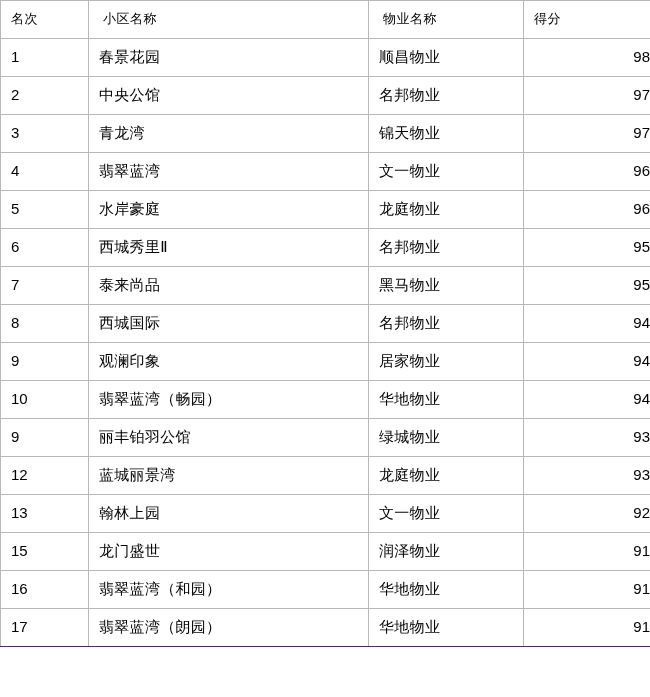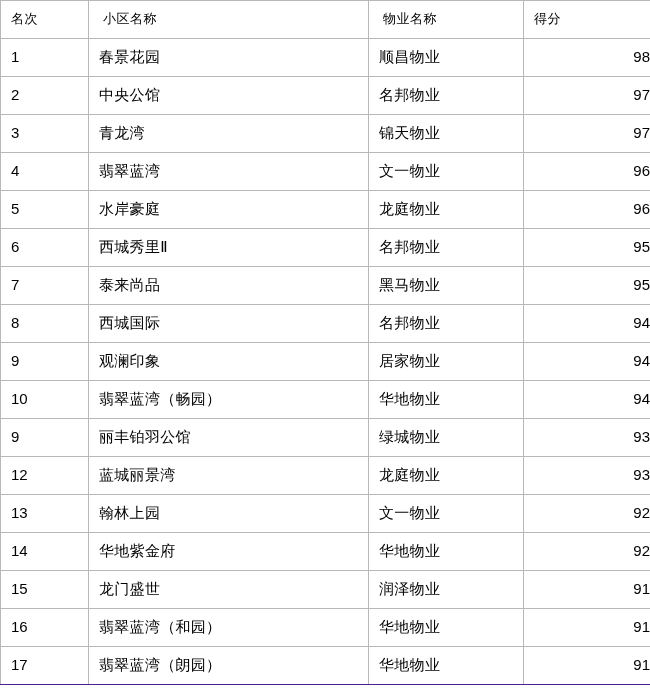--- a/index.html
+++ b/index.html
@@ -152,26 +152,20 @@
       <td class="cell-company">龙庭物业</td>
       <td class="cell-score">93</td>
     </tr>
     <tr>
       <td class="cell-rank">13</td>
       <td class="cell-name">翰林上园</td>
       <td class="cell-company">文一物业</td>
       <td class="cell-score">92</td>
     </tr>
     <tr>
-      <td class="cell-rank">14</td>
-      <td class="cell-name">华地紫金府</td>
-      <td class="cell-company">华地物业</td>
-      <td class="cell-score">92</td>
-    </tr>
-    <tr>
       <td class="cell-rank">15</td>
       <td class="cell-name">龙门盛世</td>
       <td class="cell-company">润泽物业</td>
       <td class="cell-score">91</td>
     </tr>
     <tr>
       <td class="cell-rank">16</td>
       <td class="cell-name">翡翠蓝湾（和园）</td>
       <td class="cell-company">华地物业</td>
       <td class="cell-score">91</td>

